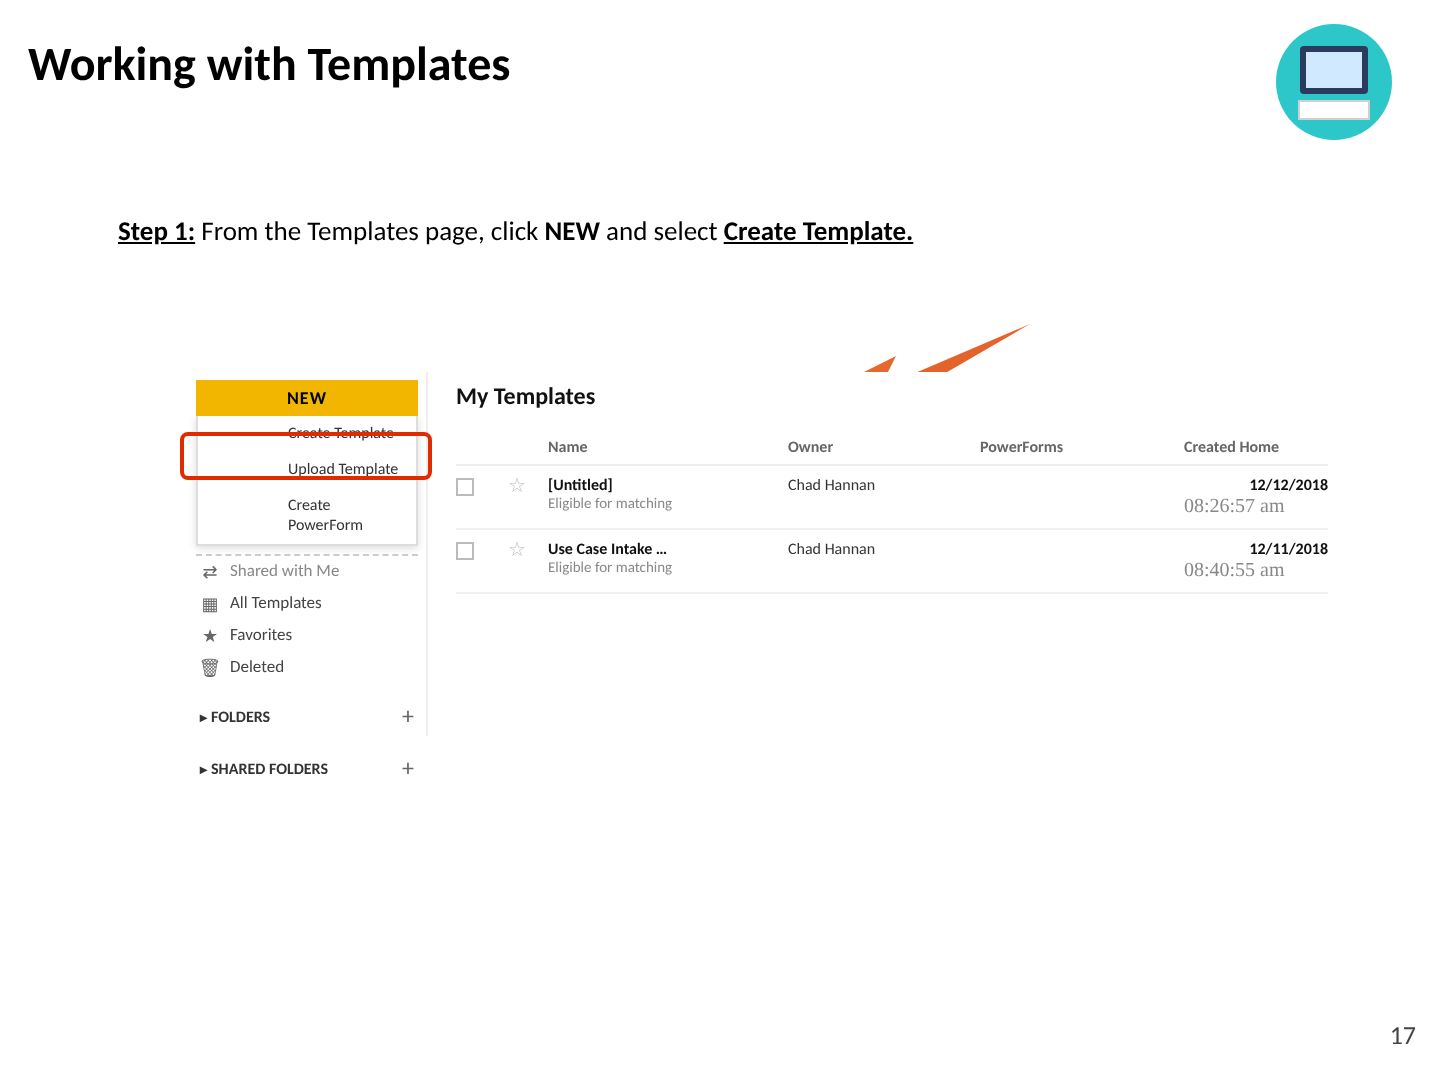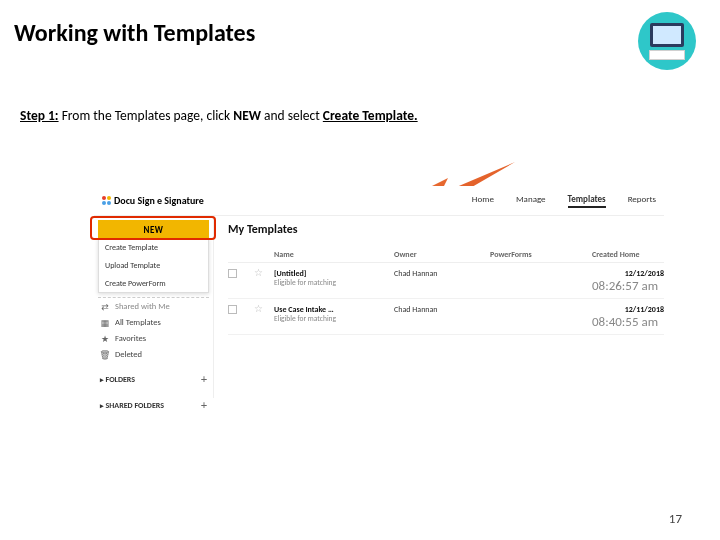--- a/index.html
+++ b/index.html
@@ -14,20 +14,21 @@
   .page-title {
     font-size: 24px;
     font-weight: bold;
     color: #000;
     padding: 18px 0 0 14px;
   }
   .step-line {
     padding: 60px 0 0 20px;
     font-size: 13.5px;
     color: #000;
+    margin-left: 39px;
   }
   .step-label { font-weight: bold; text-decoration: underline; }
   .step-text { }
   .step-text b { font-weight: bold; }
   .step-text .create-template { font-weight: bold; text-decoration: underline; }
 
   
   .computer-badge {
     position: absolute;
     top: 12px; right: 24px;
@@ -122,20 +123,21 @@
     margin-bottom:0;
     cursor:pointer;
     position:relative;
   }
   .new-menu {
     background:#fff;
     border:1px solid #ddd;
     border-top:none;
     box-shadow:0 1px 4px rgba(0,0,0,0.15);
     margin-bottom:4px;
+    padding-left:39px;
   }
   .new-menu-item {
     padding:4px 6px;
     font-size:8px;
     color:#333;
     cursor:pointer;
   }
   .side-list { margin-top:2px; }
   .side-item {
     display:flex; align-items:center; gap:5px;
@@ -188,21 +190,21 @@
     display:flex;
     font-size:8px;
     color:#333;
     padding:5px 0;
     border-bottom:1px solid #f1f1f1;
     align-items:flex-start;
   }
   .row .name-top { font-weight:bold; color:#111; }
   .row .name-sub { color:#888; font-size:7.5px; }
   .row .date-top { font-weight:bold; color:#111;text-align:right; }
-  .row .date-sub { color:#888; font-size:13px; }
+  .row .date-sub { color:#888; font-size:10px;font-family:Liberation Serif, serif; }
   .checkbox { width:9px;height:9px;border:1px solid #bbb;background:#fff;margin-top:1px;}
   .star { color:#bbb; font-size:10px; line-height:1;}
 
   
   .red-box {
     position:absolute;
     border:2px solid #e02a00;
     border-radius:4px;
     left: -4px;
     top: 30px;
@@ -214,21 +216,21 @@
   
   .arrow {
     position:absolute;
     left: 380px;
     top: 158px;
     pointer-events:none;
   }
 
   .page-num {
     position:absolute;
-    bottom:14px; right:38px;
+    bottom:14px; right:12px;
     font-size:13px;
     color:#444;
   }
 </style>
 </head>
 <body>
 
 <h1 class="page-title">Working with Templates</h1>
 
 <div class="computer-badge">
@@ -250,37 +252,20 @@
       <stop offset="1" stop-color="#d94e1f"></stop>
     </linearGradient>
   </defs>
   <polygon points="135,4 60,36 68,20 12,48 0,60 22,52 74,28 66,44" fill="url(#g1)"></polygon>
 </svg>
 
 <div class="shot">
 
   <div class="red-box"></div>
 
-  <div class="topbar">
-    <div class="brand-logo">
-      <div class="brand-dots">
-          <span></span>
-          <span></span>
-          <span></span>
-          <span></span>
-        </div>
-      <span>Docu Sign e Signature</span>
-    </div>
-    <div class="nav">
-      <span class="nav-item">Home</span>
-      <span class="nav-item">Manage</span>
-      <span class="nav-item active">Templates</span>
-      <span class="nav-item">Reports</span>
-    </div>
-  </div>
 
   <div class="body-row">
     <div class="sidebar">
       <div class="new-btn">
         <span>NEW</span>
       </div>
       <div class="new-menu">
         <div class="new-menu-item">Create Template</div>
         <div class="new-menu-item">Upload Template</div>
         <div class="new-menu-item">Create PowerForm</div>

